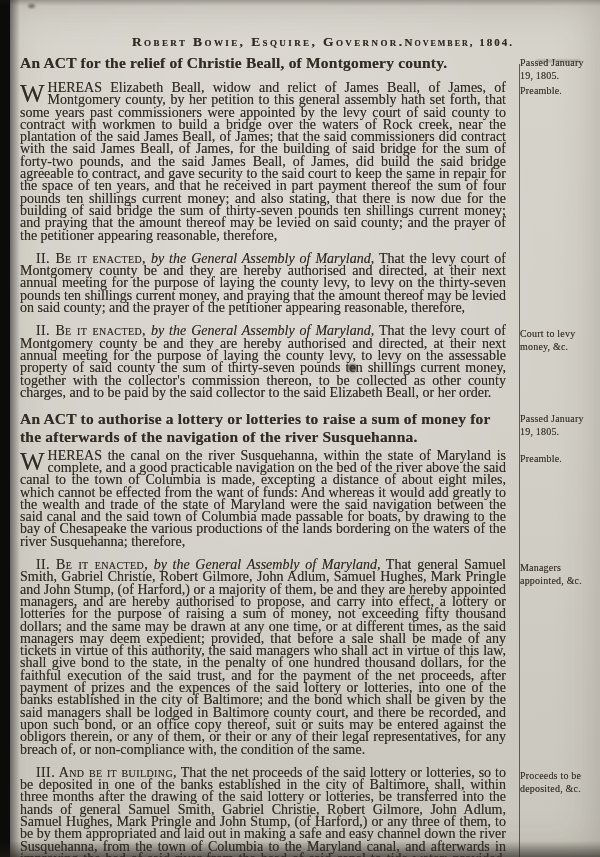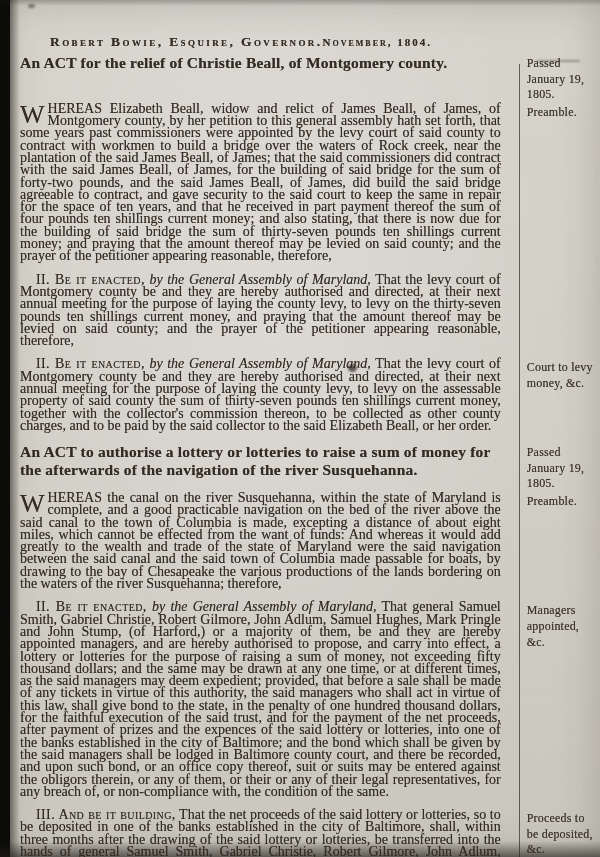--- a/index.html
+++ b/index.html
@@ -40,32 +40,32 @@
     position:absolute; border-radius:50%;
     background:rgba(40,34,26,0.5); filter:blur(1px);
   }
   .smudge.s1 { left:28px; top:4px; width:7px; height:4px; }
   .smudge.s2 { left:348px; top:364px; width:9px; height:8px; background:rgba(30,25,18,0.65); }
   .smudge.s3 { left:536px; top:60px; width:44px; height:2px; border-radius:2px; background:rgba(40,34,26,0.35); }
 
   .content { position:absolute; left:20px; top:34px; width:576px; }
 
   .header-row {
-    display:flex; justify-content:flex-start; align-items:baseline;
+    display:flex; justify-content:center; align-items:baseline;
     font-variant:small-caps; letter-spacing:2.4px;
     font-size:13.5px; font-weight:bold;
     padding:0 0 4px 30px;
   }
   .header-date { font-size:11px; letter-spacing:2px; }
 
   .row { display:flex; align-items:flex-start; }
   .main { width:492px; padding-right:6px; box-sizing:border-box; }
   .note {
-    width:70px; margin-left:20px;
-    font-size:12px; line-height:1.3; letter-spacing:0.2px;
+    width:70px; margin-left:8px;
+    font-size:10px; line-height:1.3; letter-spacing:0.2px;
     color:#3a332a; padding-top:2px;
   }
 
   .chap-heading {
     width:492px; text-align:center;
     font-size:11.5px; letter-spacing:5px;
     margin:6px 0 3px 0;
   }
   .act-title {
     margin:0 0 3px 0;

